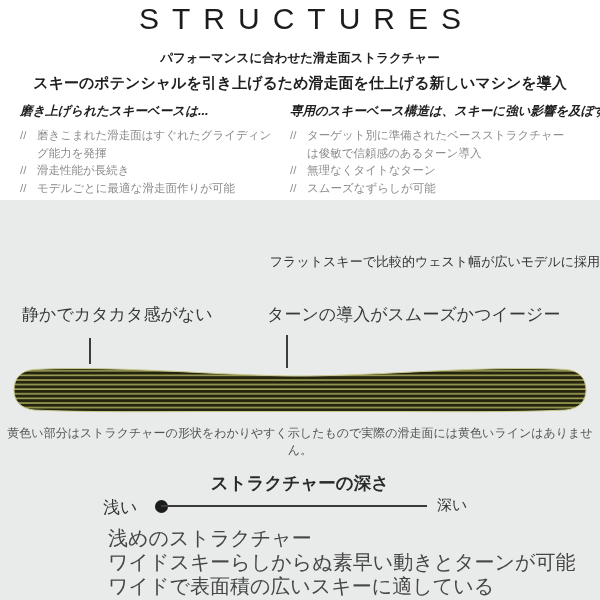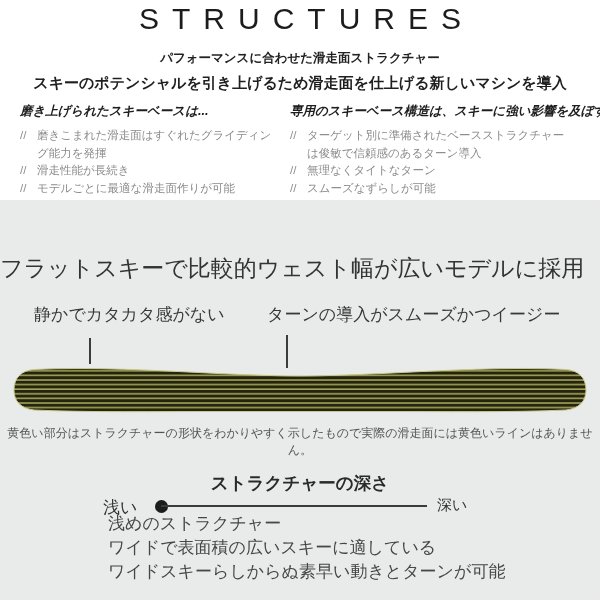--- a/index.html
+++ b/index.html
@@ -23,39 +23,39 @@
   .blist { list-style:none; }
   .blist li { display:flex; font-size:11.5px; line-height:17.5px; color:#8b8b8b; }
   .blist .mk { flex:0 0 17px; }
   .col-left  .blist li { width:262px; }
   .col-right .blist li { width:275px; }
 
   
   .gray { position:absolute; top:200px; left:0; width:600px; height:400px; background:#e9ebea; }
   .g-title { position:absolute; top:7px; left:0; width:100%; text-align:center;
              font-size:30px; font-weight:500; letter-spacing:1px; color:#2a2a2a; }
-  .g-sub { position:absolute; top:53px; left:0; width:100%; text-align:left;
-           font-size:23px; font-weight:400; color:#333333; }
+  .g-sub { position:absolute; top:53px; left:0; width:100%; text-align:right;
+           font-size:13px; font-weight:400; color:#333333; }
   .callout-label { position:absolute; font-size:17px; color:#383838; white-space:nowrap; }
-  .cl-left  { left:34px;  top:103px; }
+  .cl-left  { left:22px;  top:103px; }
   .cl-right { left:267px; top:103px; }
   .callout-line { position:absolute; width:2px; background:#3c3c3c; }
   .line-left  { left:89px;  top:138px; height:26px; }
   .line-right { left:286px; top:135px; height:33px; }
   .ski { position:absolute; left:8px; top:167px; }
   .note { position:absolute; top:225px; left:0; width:100%; text-align:center;
           font-size:12px; color:#545454; }
   .d-title { position:absolute; top:271px; left:0; width:100%; text-align:center;
              font-size:17.5px; font-weight:700; color:#2a2a2a; }
   .d-min { position:absolute; left:103px; top:296px; font-size:17px; color:#333333; }
   .d-max { position:absolute; left:437px; top:296px; font-size:15px; color:#333333; }
   .d-dot { position:absolute; left:155px; top:300px; width:13px; height:13px;
            border-radius:50%; background:#1c1c1c; }
   .d-line { position:absolute; left:161px; top:305px; width:266px; height:2px; background:#3a3a3a; }
-  .d-notes { position:absolute; left:108px; top:312px; font-size:17px; line-height:24px; color:#464646; }
+  .d-notes { position:absolute; left:108px; top:326px; font-size:20px; line-height:24px; color:#464646; }
 </style>
 </head>
 <body>
 
 <div class="canvas">
 
   <div class="intro">
     <h1 class="title">STRUCTURES</h1>
     <p class="sub1">パフォーマンスに合わせた滑走面ストラクチャー</p>
     <p class="sub2">スキーのポテンシャルを引き上げるため滑走面を仕上げる新しいマシンを導入</p>
@@ -132,18 +132,18 @@
     <p class="note">黄色い部分はストラクチャーの形状をわかりやすく示したもので実際の滑走面には黄色いラインはありません。</p>
 
     <h4 class="d-title">ストラクチャーの深さ</h4>
     <span class="d-min">浅い</span>
     <div class="d-dot"></div>
     <div class="d-line"></div>
     <span class="d-max">深い</span>
 
     <div class="d-notes">
       <div>浅めのストラクチャー</div>
+      <div>ワイドスキーらしからぬ素早い動きとターンが可能</div>
       <div>ワイドで表面積の広いスキーに適している</div>
-      <div>ワイドスキーらしからぬ素早い動きとターンが可能</div>
     </div>
   </div>
 
 </div>
 
 </body></html>

